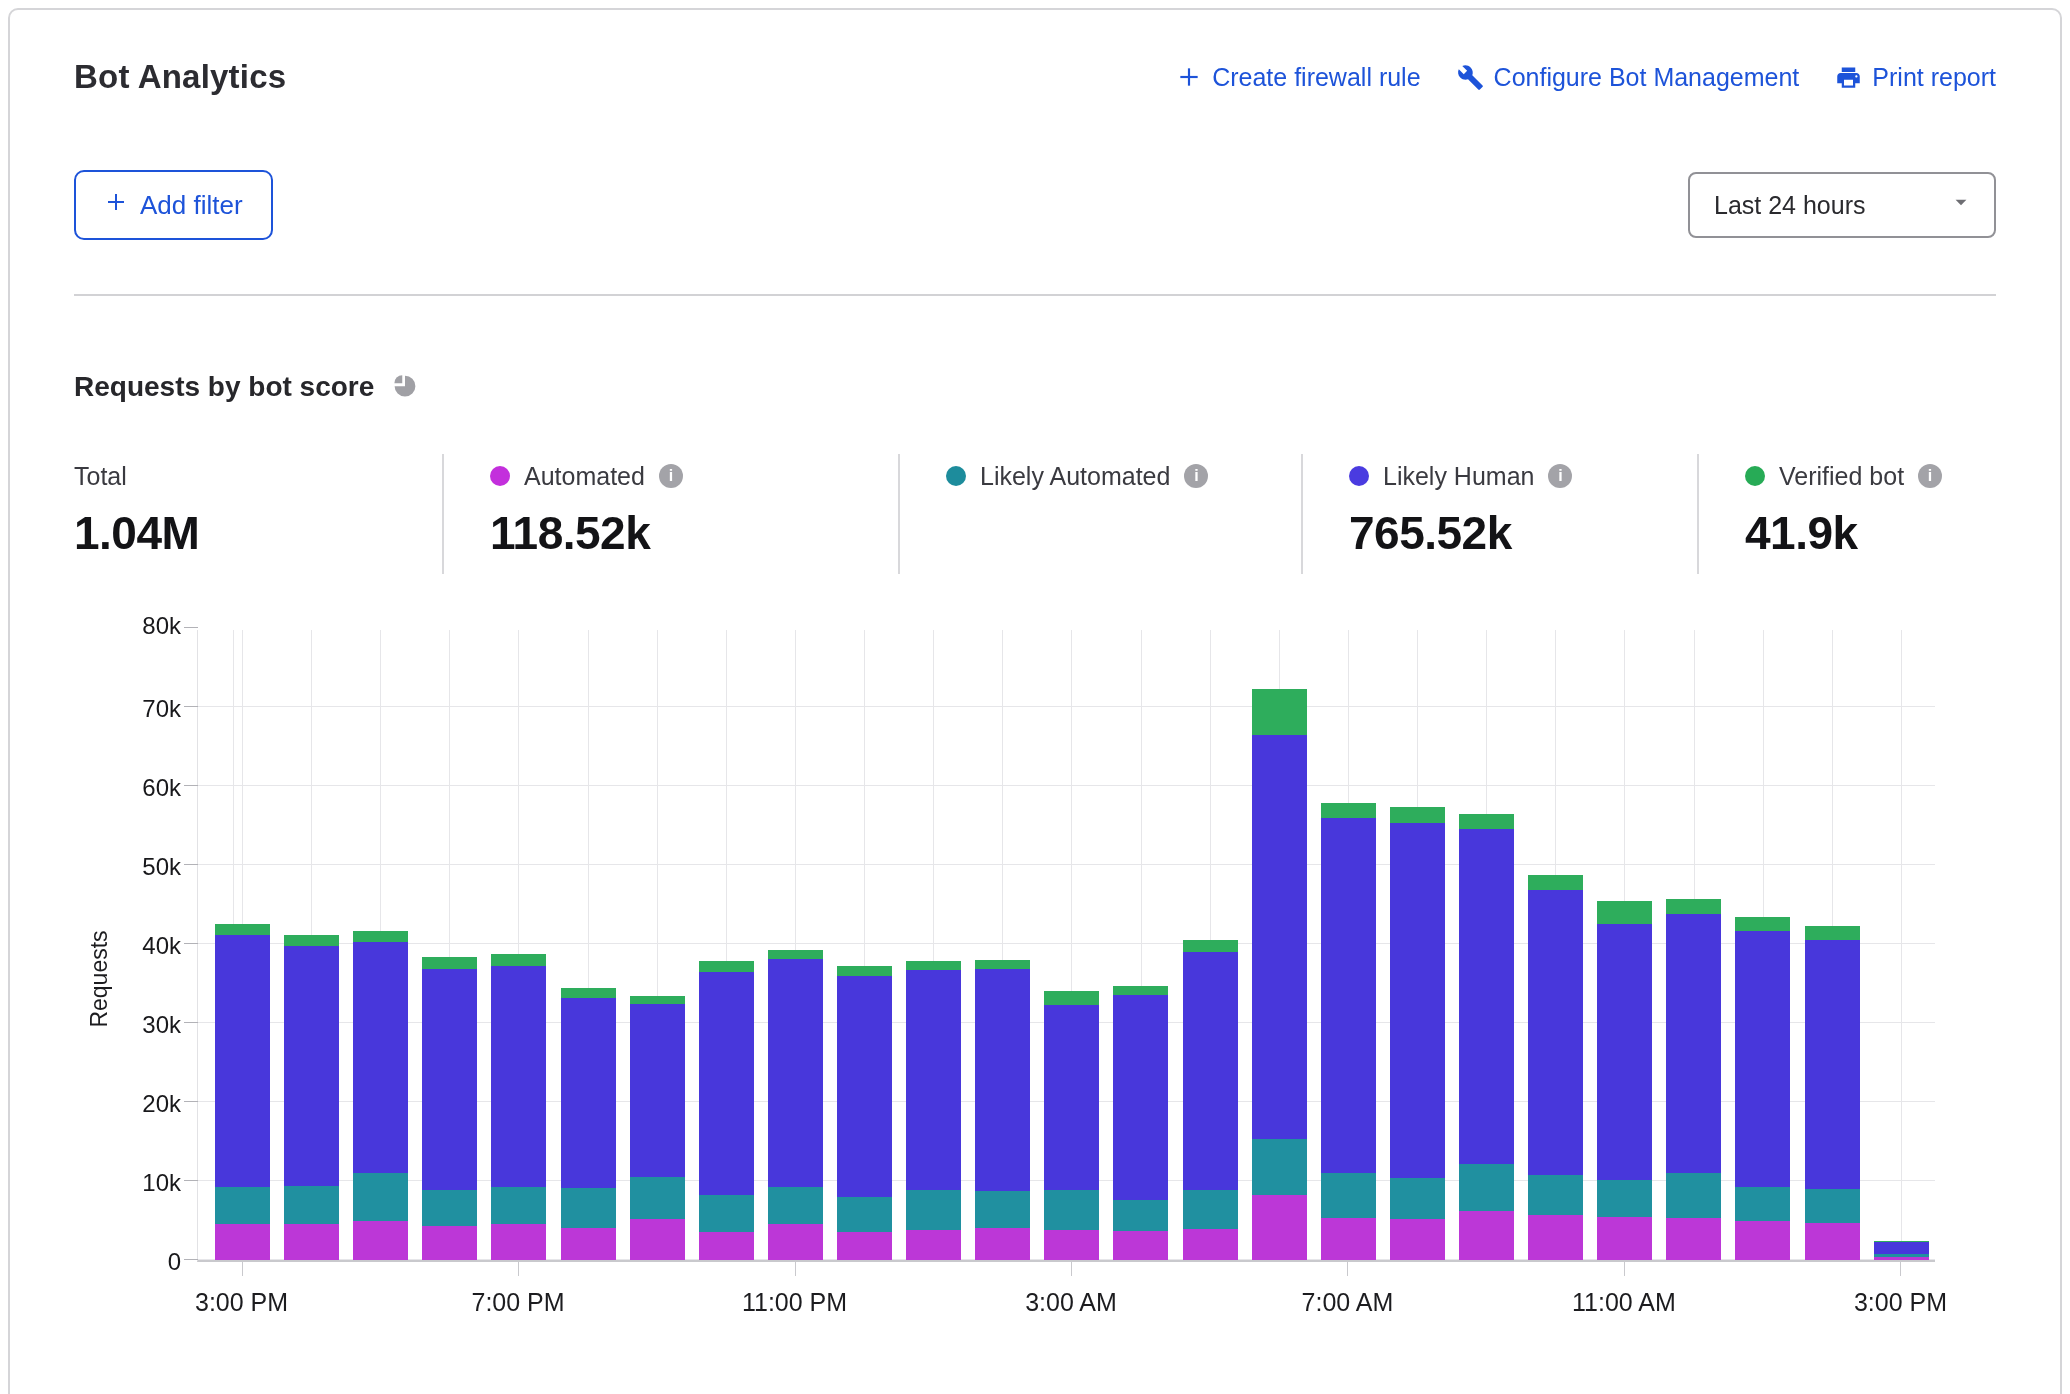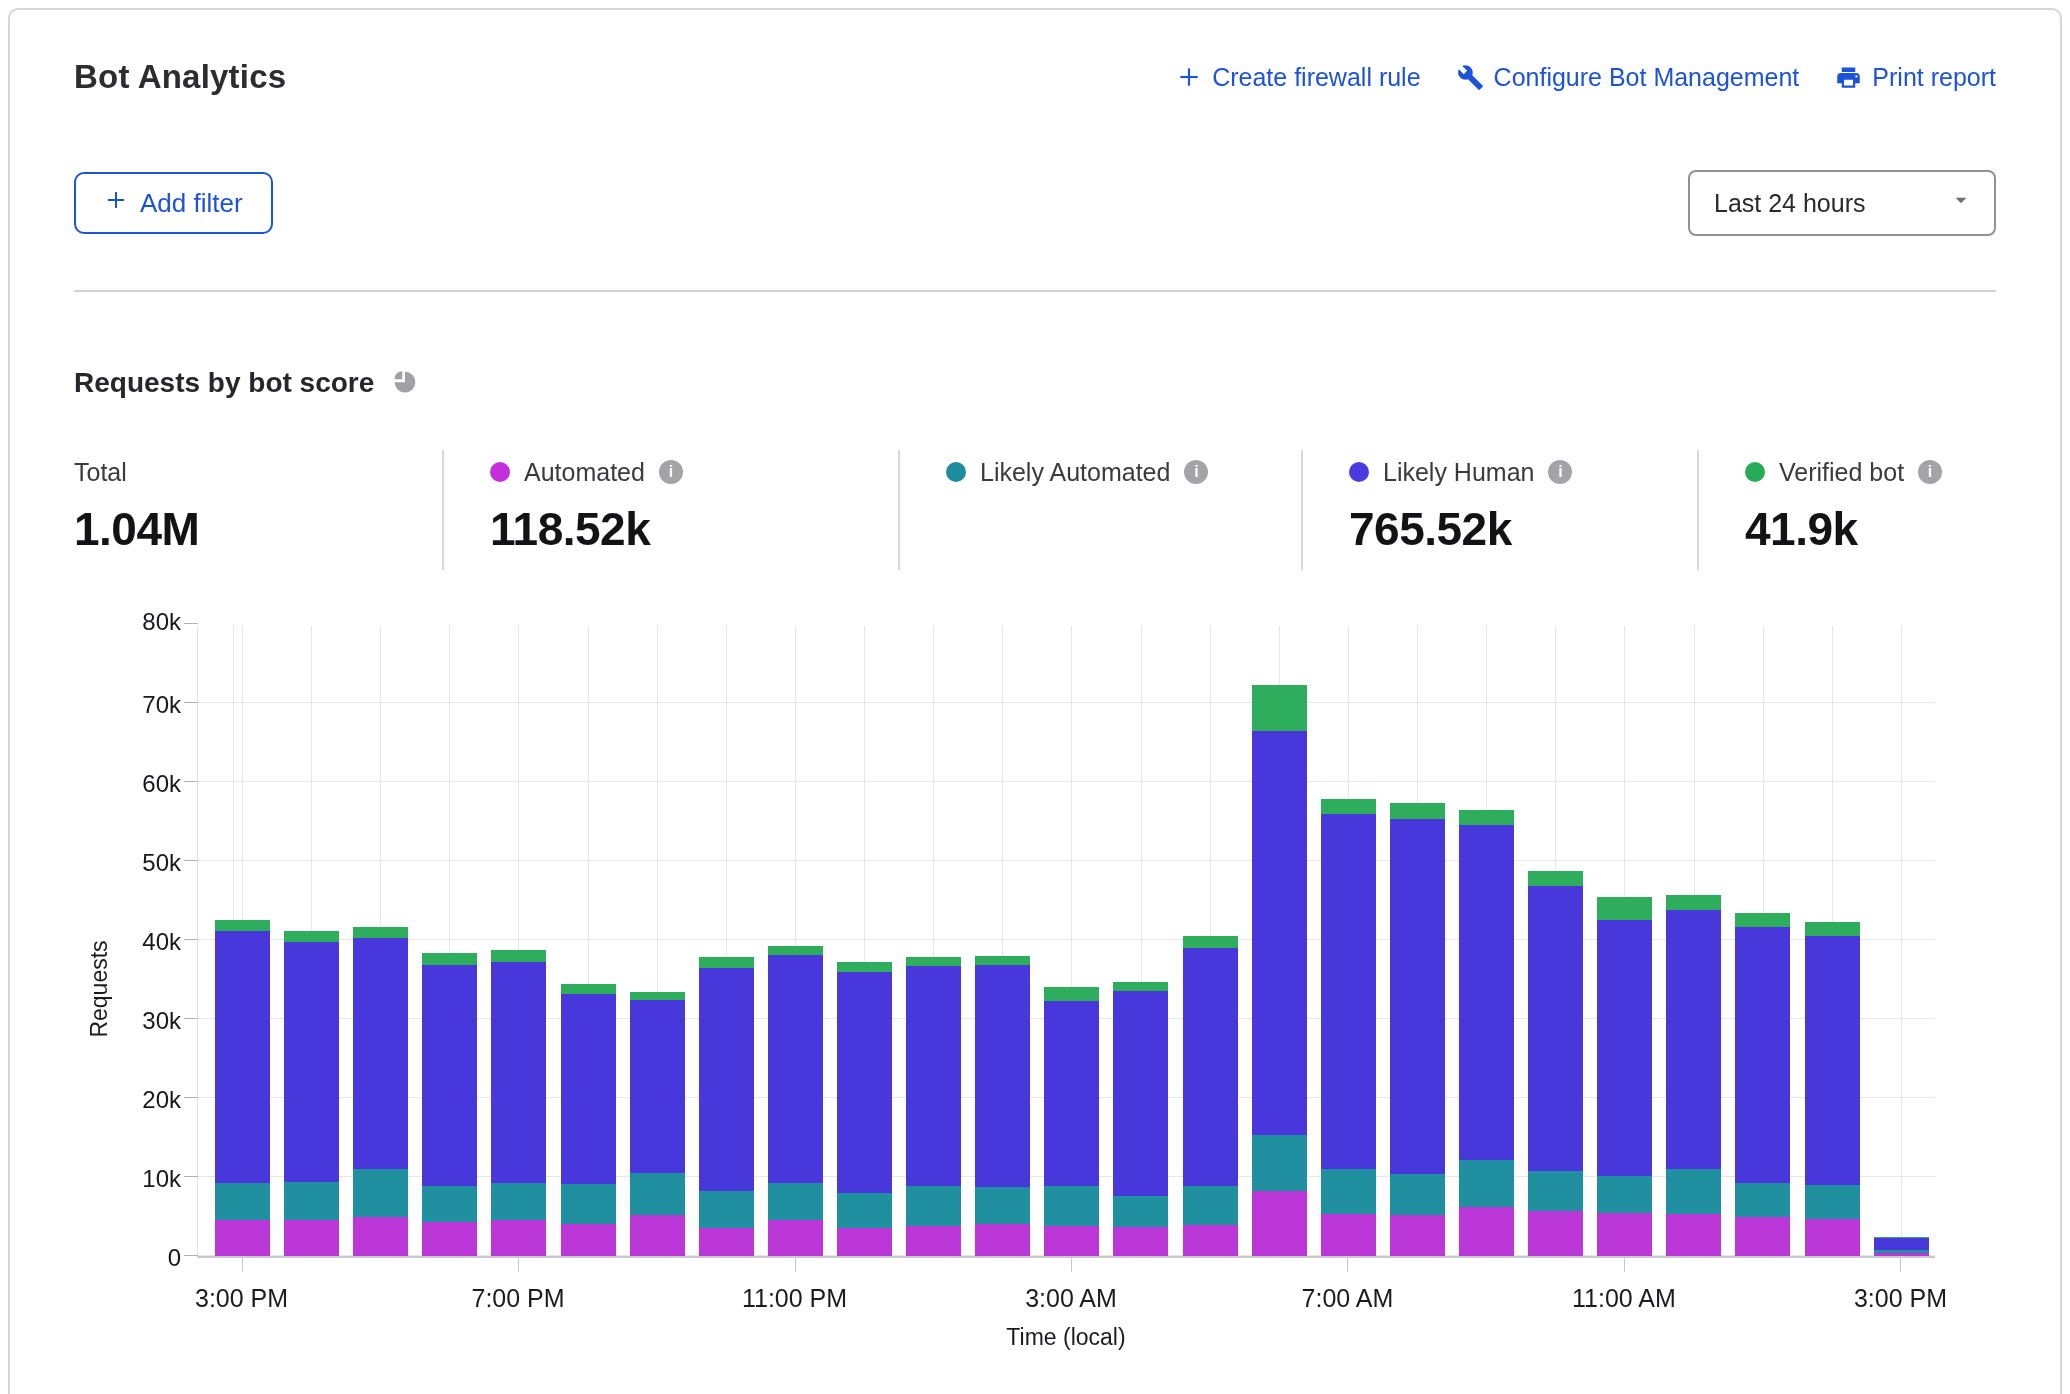--- a/index.html
+++ b/index.html
@@ -9,21 +9,21 @@
           background:#fff; border:2px solid #d5d5d8; border-radius:10px; }
   
   .hdr { padding:48px 64px 0 64px; }
   .hdr-row1 { display:flex; justify-content:space-between; align-items:center; }
   .page-title { font-size:33px; font-weight:bold; color:#2c2c31; letter-spacing:.2px; }
   .actions { display:flex; gap:36px; align-items:flex-start; }
   .action-link { display:flex; align-items:center; gap:10px; color:#1d53d9;
                  font-size:25px; cursor:pointer; }
   .action-link svg { display:block; }
   .hdr-row2 { display:flex; justify-content:space-between; align-items:center; margin-top:74px; }
-  .btn-outline { display:flex; align-items:center; gap:12px; height:62px; padding:0 28px;
+  .btn-outline { display:flex; align-items:center; gap:12px; height:70px; padding:0 28px;
                  border:2.5px solid #1d53d9; border-radius:10px; color:#1d53d9;
                  font-size:26px; background:#fff; cursor:pointer; }
   .dropdown { display:flex; align-items:center; justify-content:space-between;
               width:308px; height:66px; padding:0 20px 0 24px;
               border:2px solid #919196; border-radius:8px; background:#fff;
               font-size:25px; color:#2a2a2e; cursor:pointer; }
   .dropdown .caret { color:#6e6e73; }
   .hdr-divider { border-top:2px solid #d2d2d5; margin-top:54px; }
   
   .section { padding:74px 64px 0 64px; }
@@ -419,18 +419,17 @@
             <div class="x-label" style="left: 597.52px;">11:00 PM</div>
             <div class="x-tick" style="left: 874px;"></div>
             <div class="x-label" style="left: 874px;">3:00 AM</div>
             <div class="x-tick" style="left: 1150.48px;"></div>
             <div class="x-label" style="left: 1150.48px;">7:00 AM</div>
             <div class="x-tick" style="left: 1426.96px;"></div>
             <div class="x-label" style="left: 1426.96px;">11:00 AM</div>
             <div class="x-tick" style="left: 1703.44px;"></div>
             <div class="x-label" style="left: 1703.44px;">3:00 PM</div>
           </div>
-        <div class="x-axis-title">Time (local)</div>
       </div>
     </div>
   </div>
 
 </div>
 
 </body></html>

